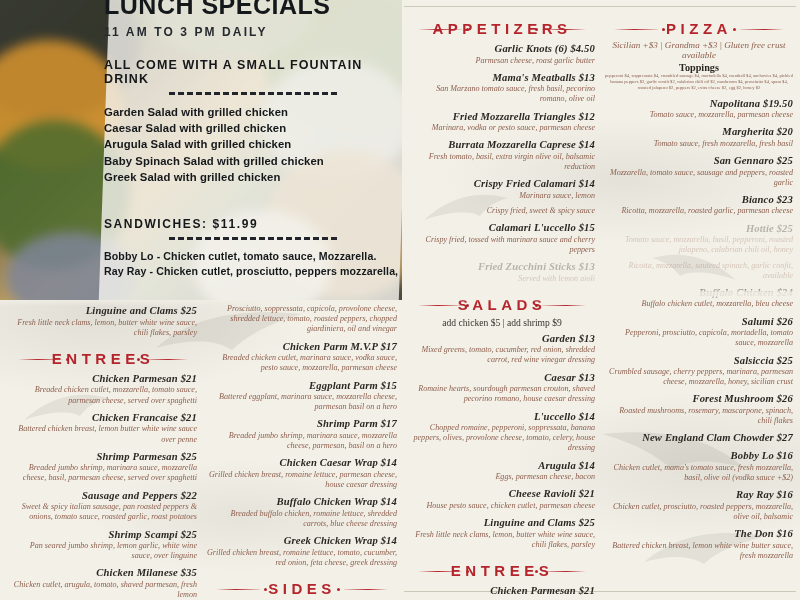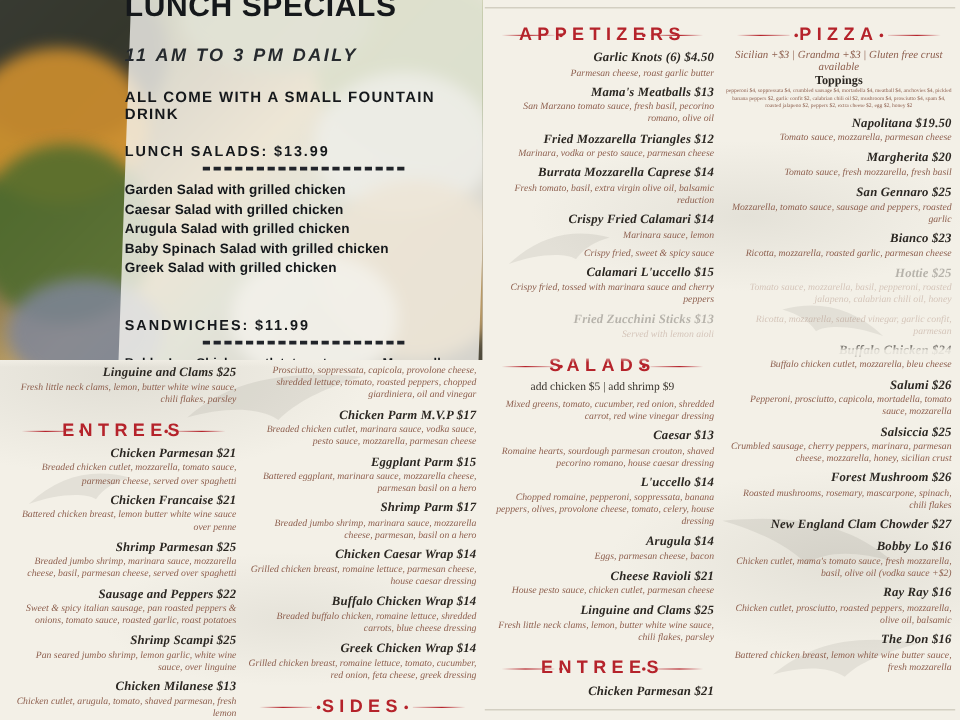--- a/index.html
+++ b/index.html
@@ -59,22 +59,22 @@
     text-align: left;
     font-family: "Liberation Sans", sans-serif;
     color: #1d2024;
     padding-top: 0px;
   }
   .hero-title {
     font-weight: 700; font-size: 25px; letter-spacing: .5px;
     line-height: 1; margin-top: -7px; color: #15181b;
   }
   .hero-hours {
-    font-weight: 700; font-size: 15px; letter-spacing: 2.1px;
-    margin-top: 20px; color: #262a2e; font-style: italic;
+    font-weight: 700; font-size: 12px; letter-spacing: 2.1px;
+    margin-top: 7px; color: #262a2e;
   }
   .hero-drink {
     font-weight: 700; font-size: 12.5px; letter-spacing: 1.1px;
     margin-top: 19px; color: #15181b;
   }
   .hero-section-head {
     font-weight: 700; font-size: 12px; letter-spacing: 1.6px;
     margin-top: 17px; color: #15181b;
   }
   .dashrule {
@@ -232,21 +232,21 @@
             </div>
             <div class="item">
               <div class="nm">Sausage and Peppers $22</div>
               <div class="ds">Sweet &amp; spicy italian sausage, pan roasted peppers &amp; onions, tomato sauce, roasted garlic, roast potatoes</div>
             </div>
             <div class="item">
               <div class="nm">Shrimp Scampi $25</div>
               <div class="ds">Pan seared jumbo shrimp, lemon garlic, white wine sauce, over linguine</div>
             </div>
             <div class="item">
-              <div class="nm">Chicken Milanese $13</div>
+              <div class="nm">Chicken Milanese $35</div>
               <div class="ds">Chicken cutlet, arugula, tomato, shaved parmesan, fresh lemon</div>
             </div>
           </div>
 
       </div>
     </div>
 
     <div class="col col-2">
       <div class="colpad">
         <div class="item">
@@ -340,20 +340,21 @@
         <div class="sec">
           <span class="flourish l"></span>
           <span class="dot l"></span>
           <span class="sec-title">SALADS</span>
           <span class="dot r"></span>
           <span class="flourish r"></span>
         </div>
         <div class="sec-sub">add chicken $5 | add shrimp $9</div>
         <div>
             <div class="item">
+              <div class="nm">Garden $13</div>
               <div class="ds">Mixed greens, tomato, cucumber, red onion, shredded carrot, red wine vinegar dressing</div>
             </div>
             <div class="item">
               <div class="nm">Caesar $13</div>
               <div class="ds">Romaine hearts, sourdough parmesan crouton, shaved pecorino romano, house caesar dressing</div>
             </div>
             <div class="item">
               <div class="nm">L'uccello $14</div>
               <div class="ds">Chopped romaine, pepperoni, soppressata, banana peppers, olives, provolone cheese, tomato, celery, house dressing</div>
             </div>
@@ -416,21 +417,21 @@
             </div>
             <div class="item">
               <div class="nm">Bianco $23</div>
               <div class="ds">Ricotta, mozzarella, roasted garlic, parmesan cheese</div>
             </div>
             <div class="item faded">
               <div class="nm">Hottie $25</div>
               <div class="ds">Tomato sauce, mozzarella, basil, pepperoni, roasted jalapeno, calabrian chili oil, honey</div>
             </div>
             <div class="item faded">
-              <div class="ds">Ricotta, mozzarella, sauteed vinegar, garlic confit, parmesan</div>
+              <div class="ds">Ricotta, mozzarella, sauteed spinach, garlic confit, available</div>
             </div>
             <div class="item">
               <div class="nm">Buffalo Chicken $24</div>
               <div class="ds">Buffalo chicken cutlet, mozzarella, bleu cheese</div>
             </div>
             <div class="item">
               <div class="nm">Salumi $26</div>
               <div class="ds">Pepperoni, prosciutto, capicola, mortadella, tomato sauce, mozzarella</div>
             </div>
             <div class="item">
@@ -480,21 +481,20 @@
       <div class="blob b7"></div>
         <div class="blob b8"></div>
         <div class="blob b9"></div>
     </div>
     <div class="scrim"></div>
     <div class="hero-content">
       <div class="hero-title">LUNCH SPECIALS</div>
       <div class="hero-hours">11 AM TO 3 PM DAILY</div>
       <div class="hero-drink">ALL COME WITH A SMALL FOUNTAIN DRINK</div>
 
-      <div class="hero-section-head">LUNCH SALADS: $13.99</div>
       <div class="dashrule"></div>
       <ul class="hero-list">
           <li>Garden Salad with grilled chicken</li>
           <li>Caesar Salad with grilled chicken</li>
           <li>Arugula Salad with grilled chicken</li>
           <li>Baby Spinach Salad with grilled chicken</li>
           <li>Greek Salad with grilled chicken</li>
         </ul>
 
       <div class="hero-gap"></div>

